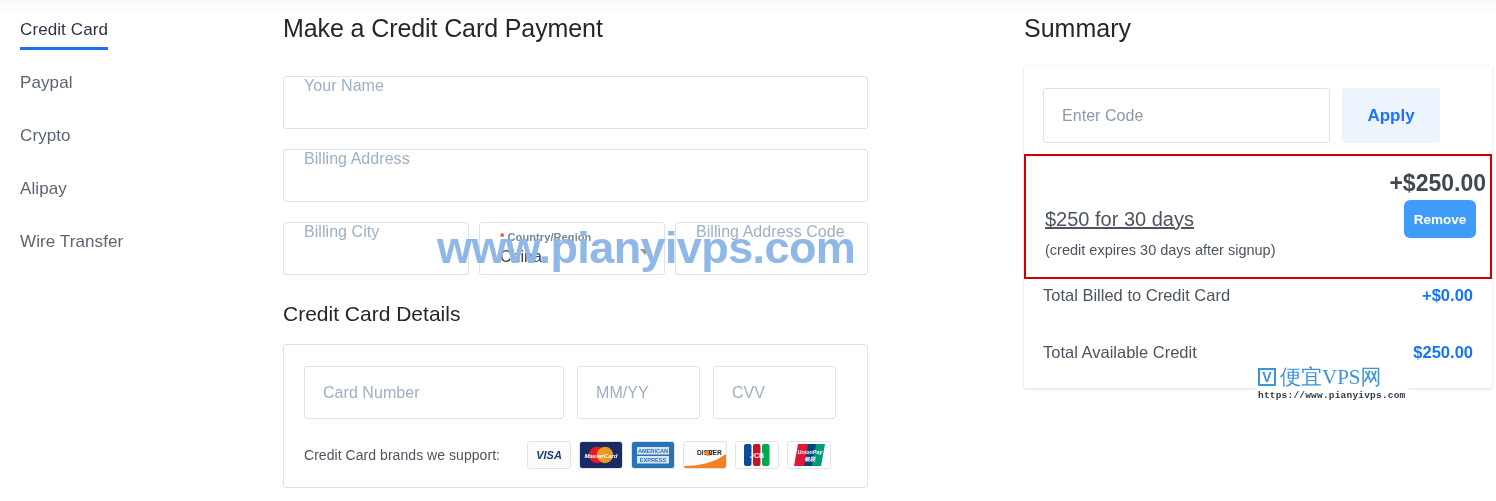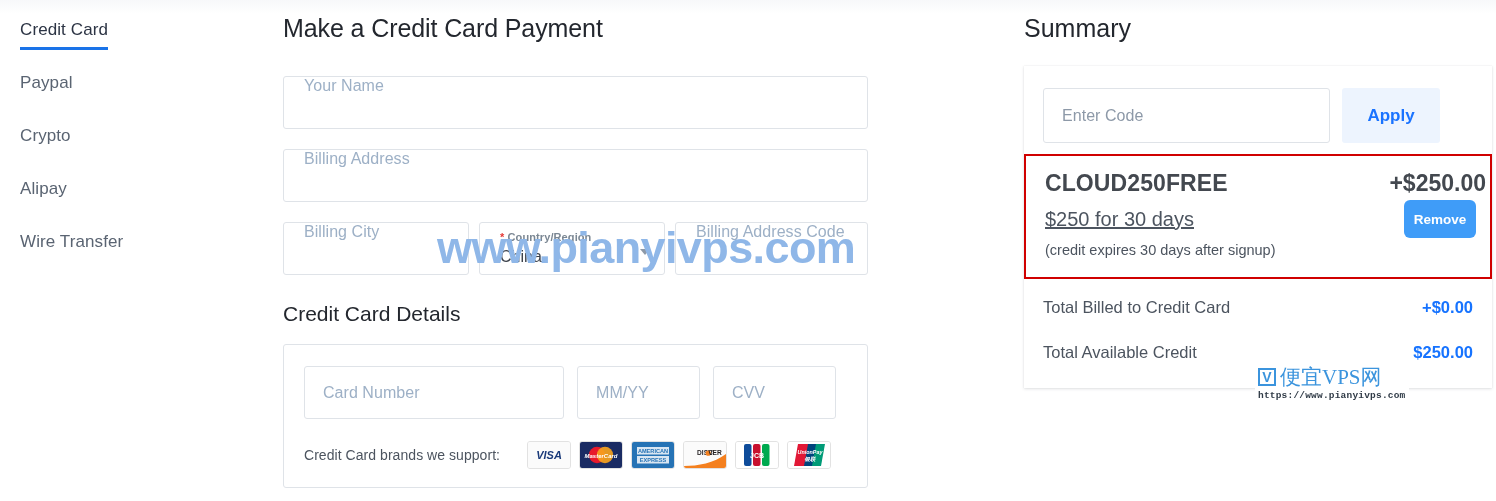--- a/index.html
+++ b/index.html
@@ -230,21 +230,21 @@
     color: #fff;
     font-size: 13.5px; font-weight: bold;
     font-family: "Liberation Sans", sans-serif;
     cursor: pointer;
   }
   .total-row {
     position: absolute; left: 19px;
     width: 430px;
     display: flex; justify-content: space-between; align-items: baseline;
   }
-  #total-billed    { top: 232px; }
+  #total-billed    { top: 220px; }
   #total-available { top: 277px; }
   .total-label { font-size: 16.5px; color: #4c545f; }
   .total-value { font-size: 16.5px; color: #1673ff; font-weight: bold; }
 
   
   .wm-center {
     position: absolute;
     left: 437px; top: 222px;
     font-size: 45px;
     font-weight: bold;
@@ -425,21 +425,20 @@
     <div class="summary-card">
 
       <div class="code-row">
         <div class="code-input">
           <span class="ph">Enter Code</span>
         </div>
         <button class="apply-btn">Apply</button>
       </div>
 
       <div class="promo-box">
-        <div class="promo-code">CLOUD250FREE</div>
         <div class="promo-amount">+$250.00</div>
         <div class="promo-line1">$250 for 30 days</div>
         <div class="promo-line2">(credit expires 30 days after signup)</div>
         <button class="remove-btn">Remove</button>
       </div>
 
       <div class="total-row" id="total-billed">
         <span class="total-label">Total Billed to Credit Card</span>
         <span class="total-value">+$0.00</span>
       </div>

